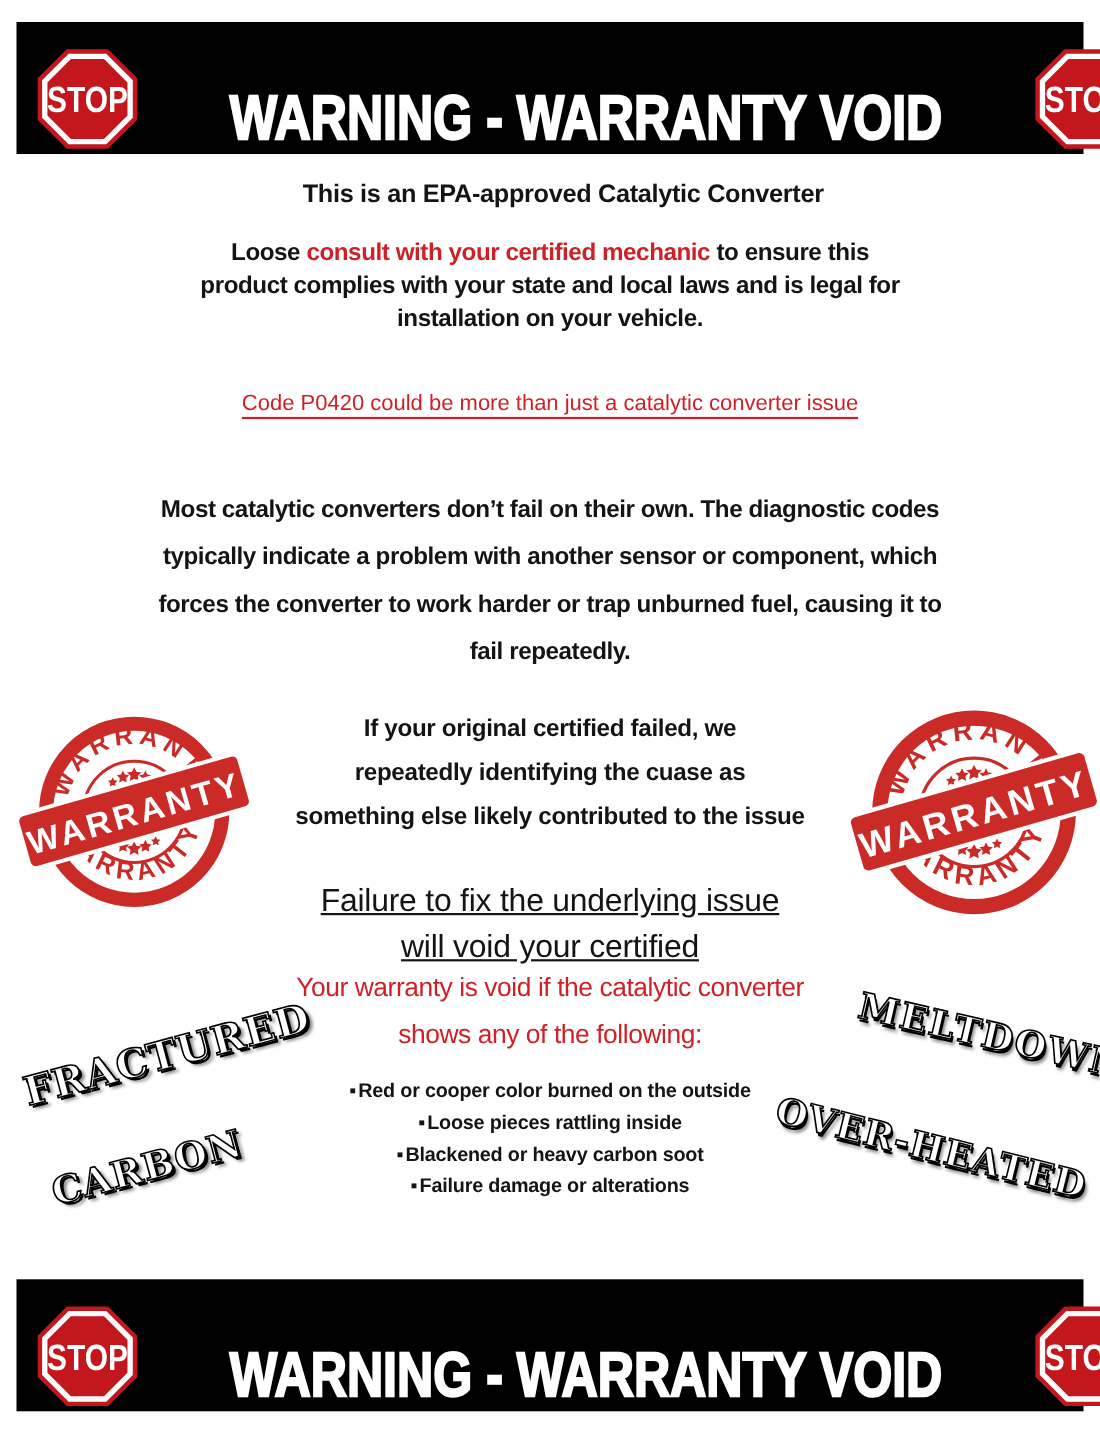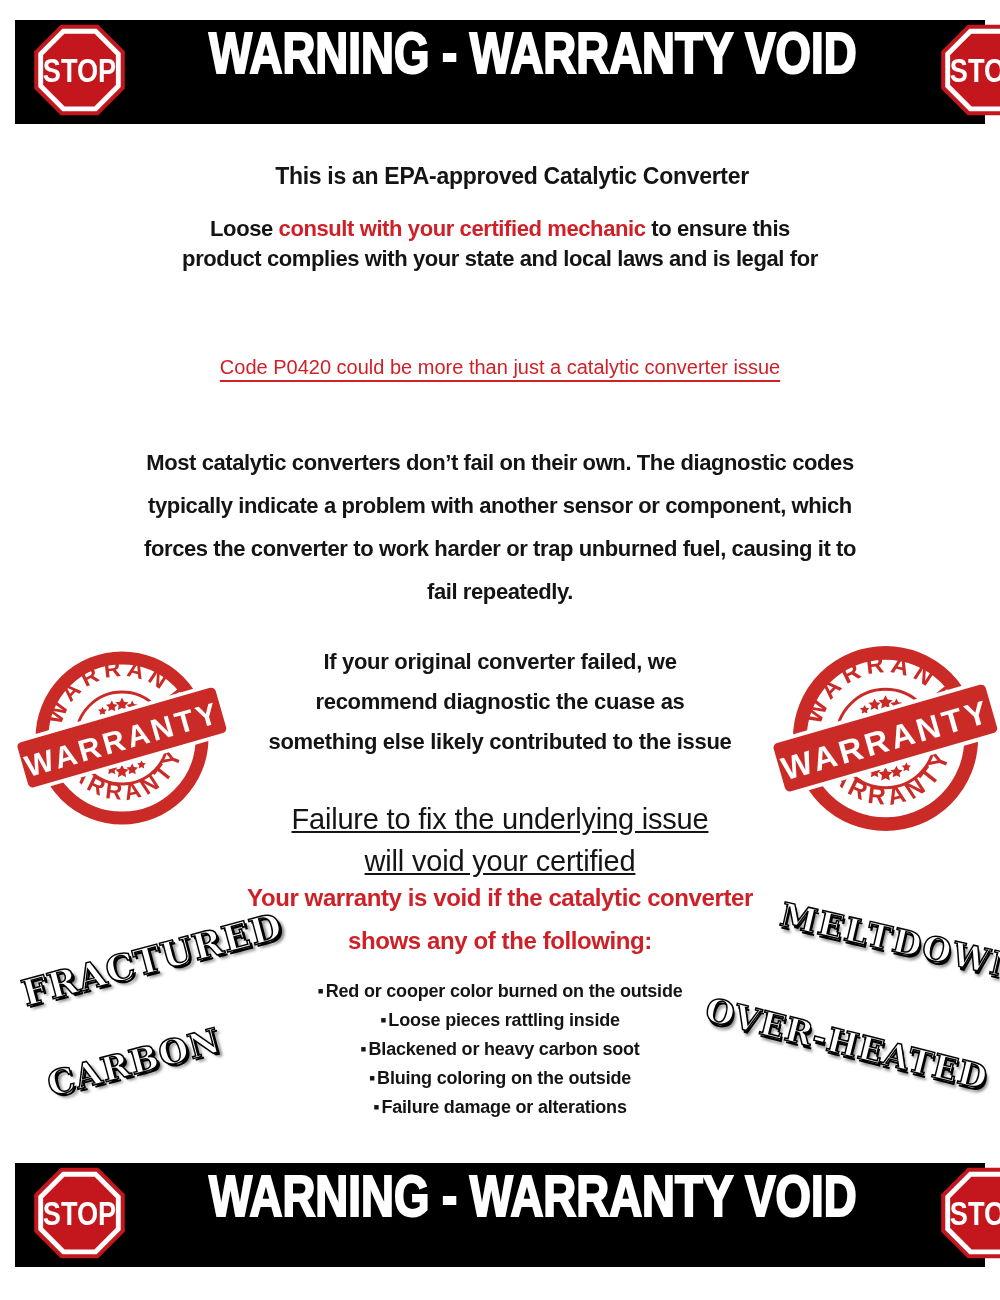--- a/index.html
+++ b/index.html
@@ -4,22 +4,22 @@
 <style>
   html,body{margin:0;padding:0;background:#ffffff;}
   .page{
     position:relative;width:1000px;height:1300px;margin:0 auto;background:#fff;
     overflow:hidden;font-family:"Liberation Sans",sans-serif;color:var(--text-black,#141414);
   }
   .abs{position:absolute;left:0;width:100%;text-align:center;}
 
   
   .banner{
-    position:absolute;left:15px;right:15px;height:104px;background:var(--banner-bg,#000);
-    display:flex;align-items:flex-start;justify-content:space-between;padding:0 16px;box-sizing:border-box;
+    position:absolute;left:15px;right:15px;height:120px;background:var(--banner-bg,#000);
+    display:flex;align-items:flex-end;justify-content:space-between;padding:0 16px;box-sizing:border-box;
   }
   .banner-top{top:20px;}
   .banner-bottom{top:1163px;}
   .banner-title{
     flex:1;text-align:center;color:#fff;font-weight:bold;font-size:57px;white-space:nowrap;
     transform:scaleX(0.8);-webkit-text-stroke:2.2px #fff;letter-spacing:0px;
   }
   .stop-sign{width:97px;height:100px;flex:0 0 auto;}
   .stop-oct{fill:var(--stop-red,#c4161d);}
   .stop-oct-inner{fill:none;stroke:#ffffff;stroke-width:6;}
@@ -29,21 +29,21 @@
   .epa{top:163px;font-size:23px;font-weight:bold;letter-spacing:-0.3px;margin-left:12px;}
   .consult{top:214px;font-size:22px;font-weight:bold;line-height:30px;letter-spacing:-0.4px;}
   .red-inline{color:var(--accent-red,#d02027);}
   .code-heading{
     top:356px;font-size:20px;color:var(--accent-red,#d02027);
     text-decoration:underline;text-underline-offset:6px;letter-spacing:0px;
   }
   .diagnosis{top:441px;font-size:22px;font-weight:bold;line-height:43px;letter-spacing:-0.4px;}
   .recommendation{top:642px;font-size:22px;font-weight:bold;line-height:40px;letter-spacing:-0.3px;}
   .failure{top:798px;font-size:29px;line-height:42px;letter-spacing:-0.2px;text-decoration:underline;}
-  .void-notice{top:876px;font-size:24px;font-weight:bold;line-height:43px;color:var(--accent-red,#d02027);letter-spacing:-0.4px;}
+  .void-notice{top:876px;font-size:24px;font-weight:normal;line-height:43px;color:var(--accent-red,#d02027);letter-spacing:-0.4px;}
   .symptoms{top:977px;font-size:18px;font-weight:bold;line-height:29px;letter-spacing:-0.2px;}
   .symptom-row .bullet{margin-right:2px;}
 
   
   .stamp{position:absolute;overflow:visible;}
   .stamp-left{left:30px;top:646px;width:184px;height:184px;}
   .stamp-right{left:787px;top:640px;width:197px;height:197px;}
   .st-ring{stroke:var(--stamp-red,#cb2b26);}
   .st-inner{stroke:var(--stamp-red,#cb2b26);}
   .st-curved{
@@ -118,59 +118,59 @@
     <svg class="stop-sign" viewBox="0 0 120 120">
         <use href="#stopsign-def"></use>
       </svg>
   </div>
 
   <div class="abs epa">This is an EPA-approved Catalytic Converter</div>
 
   <div class="abs consult">
     <div><span>Loose </span><span class="red-inline">consult with your certified mechanic</span><span> to ensure this</span></div>
     <div>product complies with your state and local laws and is legal for</div>
+    <div>installation on your vehicle.</div>
   </div>
 
   <div class="abs code-heading">Code P0420 could be more than just a catalytic converter issue</div>
 
   <div class="abs diagnosis">
     <div>Most catalytic converters don’t fail on their own. The diagnostic codes</div>
     <div>typically indicate a problem with another sensor or component, which</div>
     <div>forces the converter to work harder or trap unburned fuel, causing it to</div>
     <div>fail repeatedly.</div>
   </div>
 
   <svg class="stamp stamp-left" viewBox="0 0 200 200">
       <use href="#stamp-def"></use>
     </svg>
   <svg class="stamp stamp-right" viewBox="0 0 200 200">
       <use href="#stamp-def"></use>
     </svg>
 
   <div class="abs recommendation">
-    <div>If your original converter failed, we</div>
-    <div>recommend diagnostic the cuase as</div>
+    <div>If your original certified failed, we</div>
+    <div>repeatedly identifying the cuase as</div>
     <div>something else likely contributed to the issue</div>
   </div>
 
   <div class="abs failure">
     <div>Failure to fix the underlying issue</div>
     <div>will void your certified</div>
   </div>
 
   <div class="abs void-notice">
     <div>Your warranty is void if the catalytic converter</div>
     <div>shows any of the following:</div>
   </div>
 
   <div class="abs symptoms">
     <div class="symptom-row"><span class="bullet">▪</span><span>Red or cooper color burned on the outside</span></div>
     <div class="symptom-row"><span class="bullet">▪</span><span>Loose pieces rattling inside</span></div>
     <div class="symptom-row"><span class="bullet">▪</span><span>Blackened or heavy carbon soot</span></div>
-    <div class="symptom-row"><span class="bullet">▪</span><span>Bluing coloring on the outside</span></div>
     <div class="symptom-row"><span class="bullet">▪</span><span>Failure damage or alterations</span></div>
   </div>
 
   <div class="word word-fractured">FRACTURED</div>
   <div class="word word-carbon">CARBON</div>
   <div class="word word-meltdown">MELTDOWN</div>
   <div class="word word-overheated">OVER-HEATED</div>
 
   <div class="banner banner-bottom">
     <svg class="stop-sign" viewBox="0 0 120 120">

